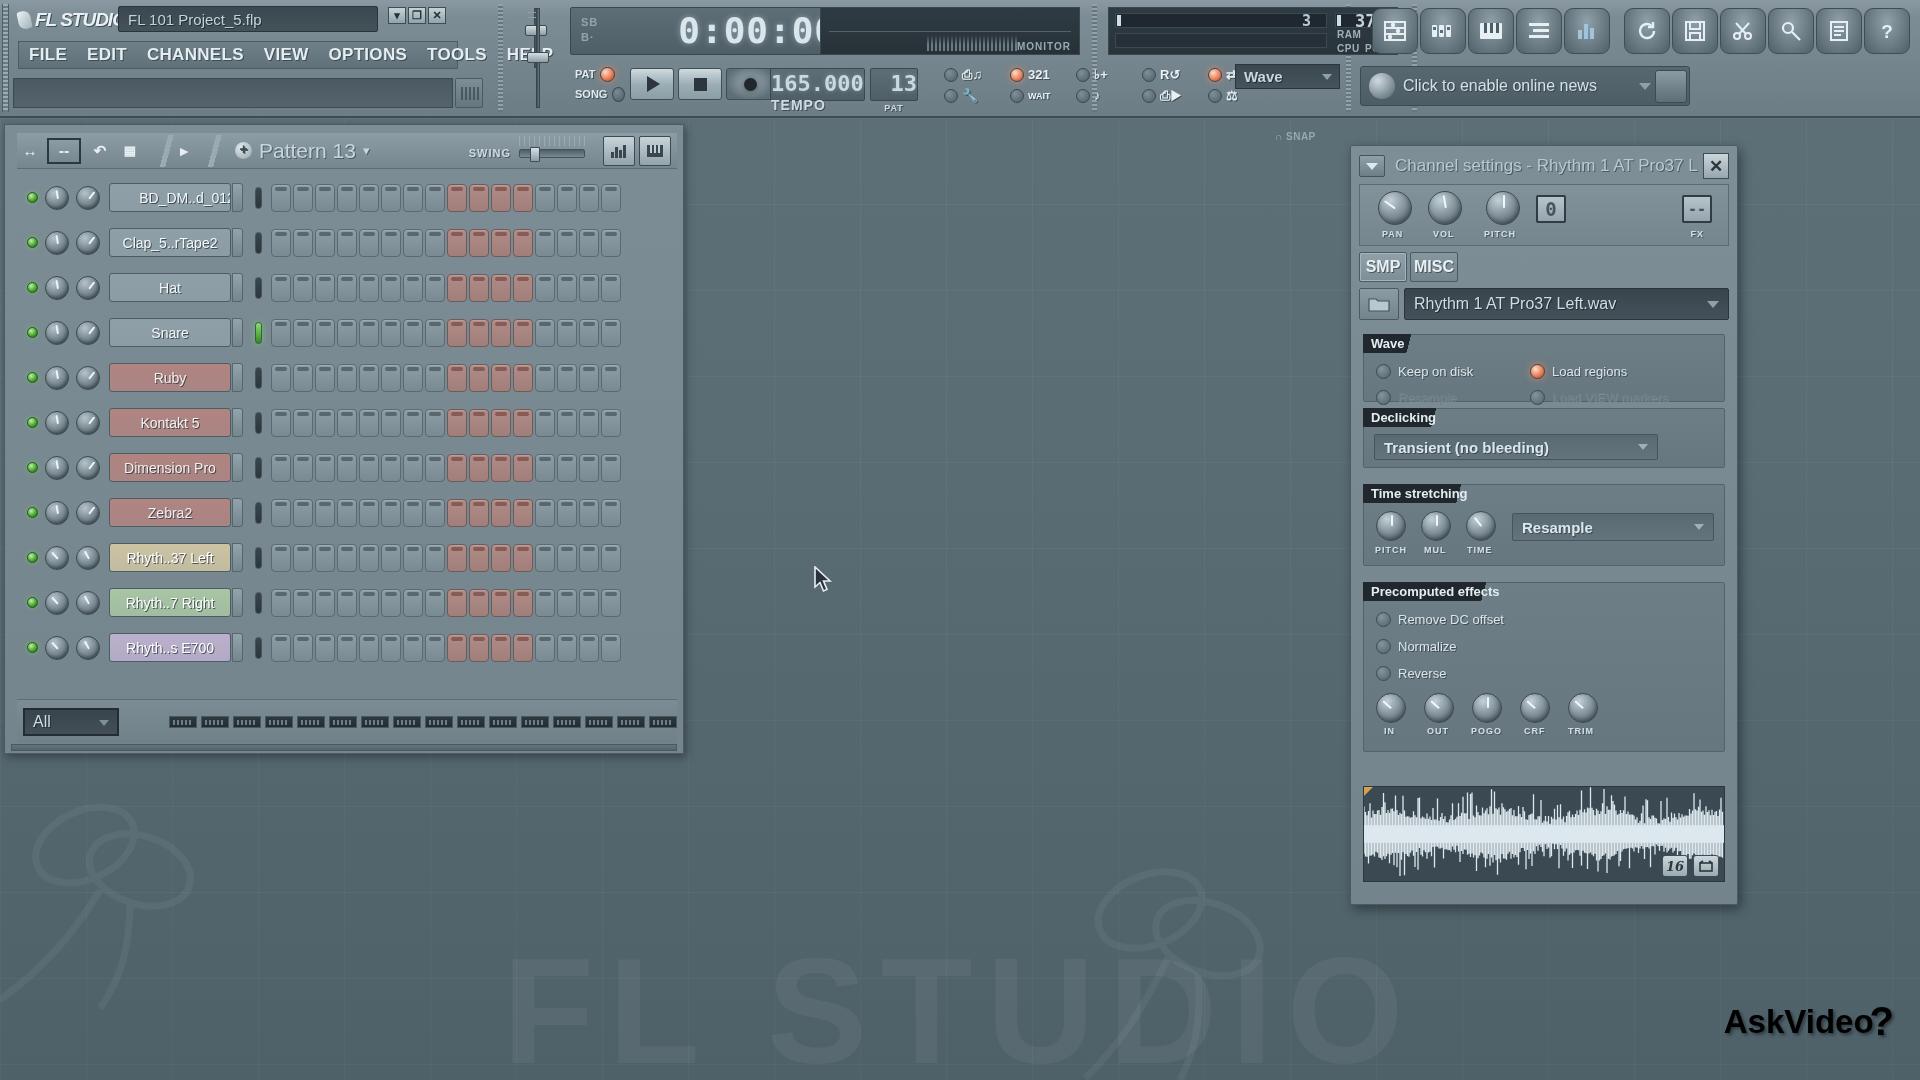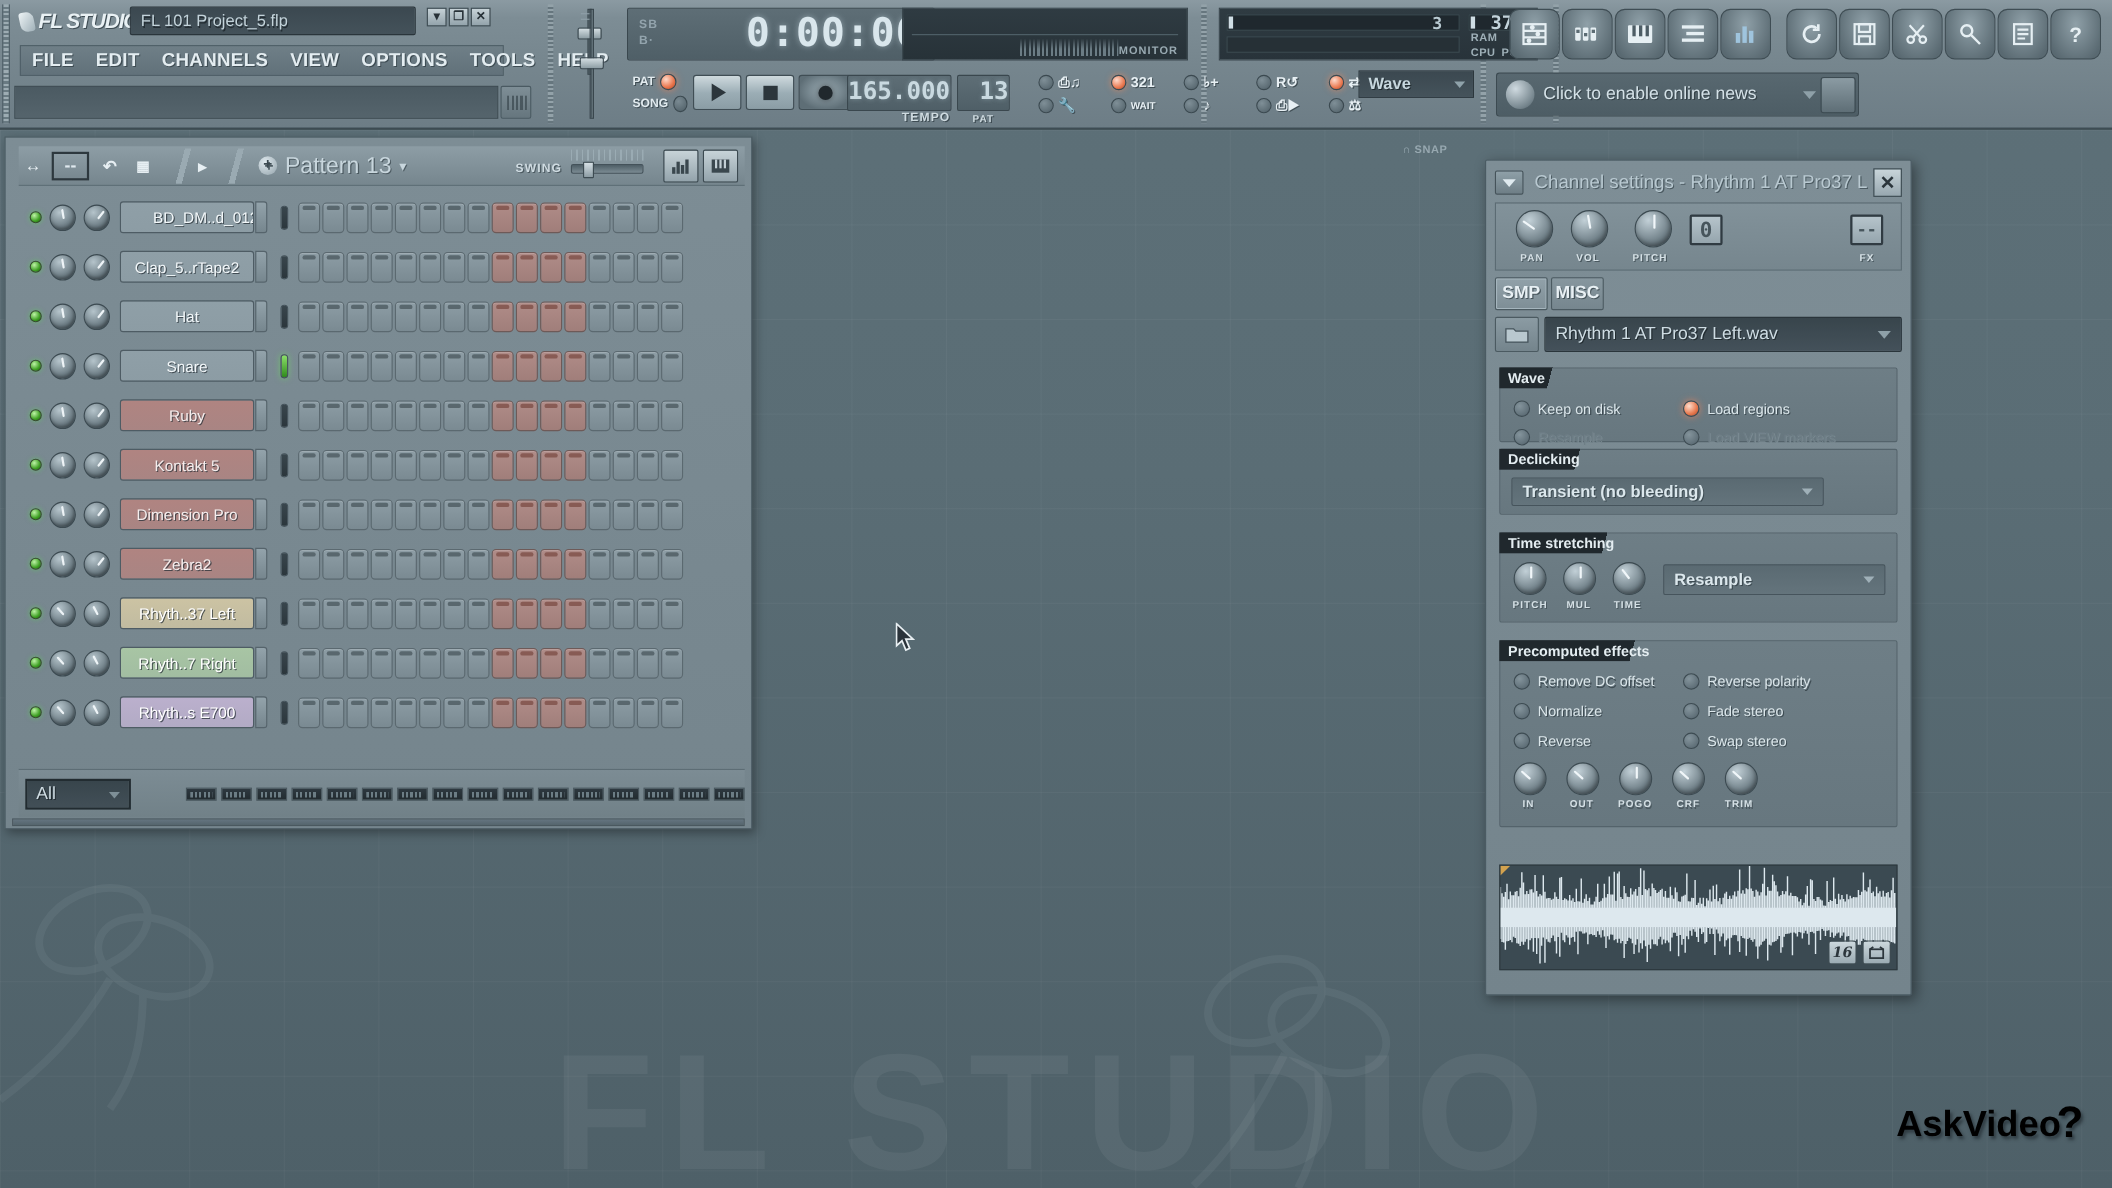--- a/index.html
+++ b/index.html
@@ -153,21 +153,21 @@
   .tri{ width:0;height:0;border-left:13px solid #2c363c;border-top:8px solid transparent;border-bottom:8px solid transparent;margin-left:3px;}
   .sq{ width:13px;height:13px;background:#2c363c;}
   .circ{ width:13px;height:13px;border-radius:50%;background:#20282d;box-shadow:0 0 6px rgba(0,0,0,.5);}
 
   #tempo-lcd{ left:770px; top:68px; width:95px; height:33px;}
   #tempo-val{
     position:absolute; left:0;right:4px; top:2px; text-align:center;
     font-family:"DejaVu Sans Mono", monospace; font-size:22px;font-weight:bold;
     color:#c9d9e0; text-shadow:0 0 5px rgba(200,225,235,.35);
   }
-  #tempo-cap{position:absolute;left:0;right:0;bottom:-13px;text-align:right;font-size:11px;color:#cfdbe0;font-weight:bold;letter-spacing:1px;text-shadow:1px 1px 0 #3e4c53;}
+  #tempo-cap{position:absolute;left:0;right:0;bottom:-13px;text-align:left;font-size:14px;color:#cfdbe0;font-weight:bold;letter-spacing:1px;text-shadow:1px 1px 0 #3e4c53;}
   #pat-lcd{ left:870px; top:68px; width:48px; height:33px;}
   #pat-val{
     position:absolute; left:0;right:0;top:2px;text-align:right;
     font-family:"DejaVu Sans Mono", monospace;font-size:22px;font-weight:bold;color:#c9d9e0;
     text-shadow:0 0 5px rgba(200,225,235,.35);
   }
   #pat-cap{position:absolute;left:0;right:0;bottom:-13px;text-align:center;font-size:9px;color:#cfdbe0;font-weight:bold;letter-spacing:1px;text-shadow:1px 1px 0 #3e4c53;}
 
   
   #scope{
@@ -1308,34 +1308,20 @@
         </div>
       <div class="ropt">
           <span class="radio"></span>
           <span>Normalize</span>
         </div>
       <div class="ropt">
           <span class="radio"></span>
           <span>Reverse</span>
         </div>
     </div>
-    <div style="position:absolute;left:166px;top:26px;display:flex;flex-direction:column;gap:7px;">
-      <div class="ropt">
-          <span class="radio"></span>
-          <span>Reverse polarity</span>
-        </div>
-      <div class="ropt">
-          <span class="radio"></span>
-          <span>Fade stereo</span>
-        </div>
-      <div class="ropt">
-          <span class="radio"></span>
-          <span>Swap stereo</span>
-        </div>
-    </div>
     <div style="position:absolute;left:12px;top:110px;display:flex;gap:18px;">
       <div style="position:relative;width:30px;">
         <div class="bigknob" style="position:relative;left:0;top:0;width:30px;height:30px;">
             <i style="transform:rotate(-48deg);height:11px;transform-origin:50% 12px;"></i>
           </div>
         <div class="klbl" style="left:8px;top:33px;">IN</div>
       </div>
       <div style="position:relative;width:30px;">
         <div class="bigknob" style="position:relative;left:0;top:0;width:30px;height:30px;">
             <i style="transform:rotate(-48deg);height:11px;transform-origin:50% 12px;"></i>

